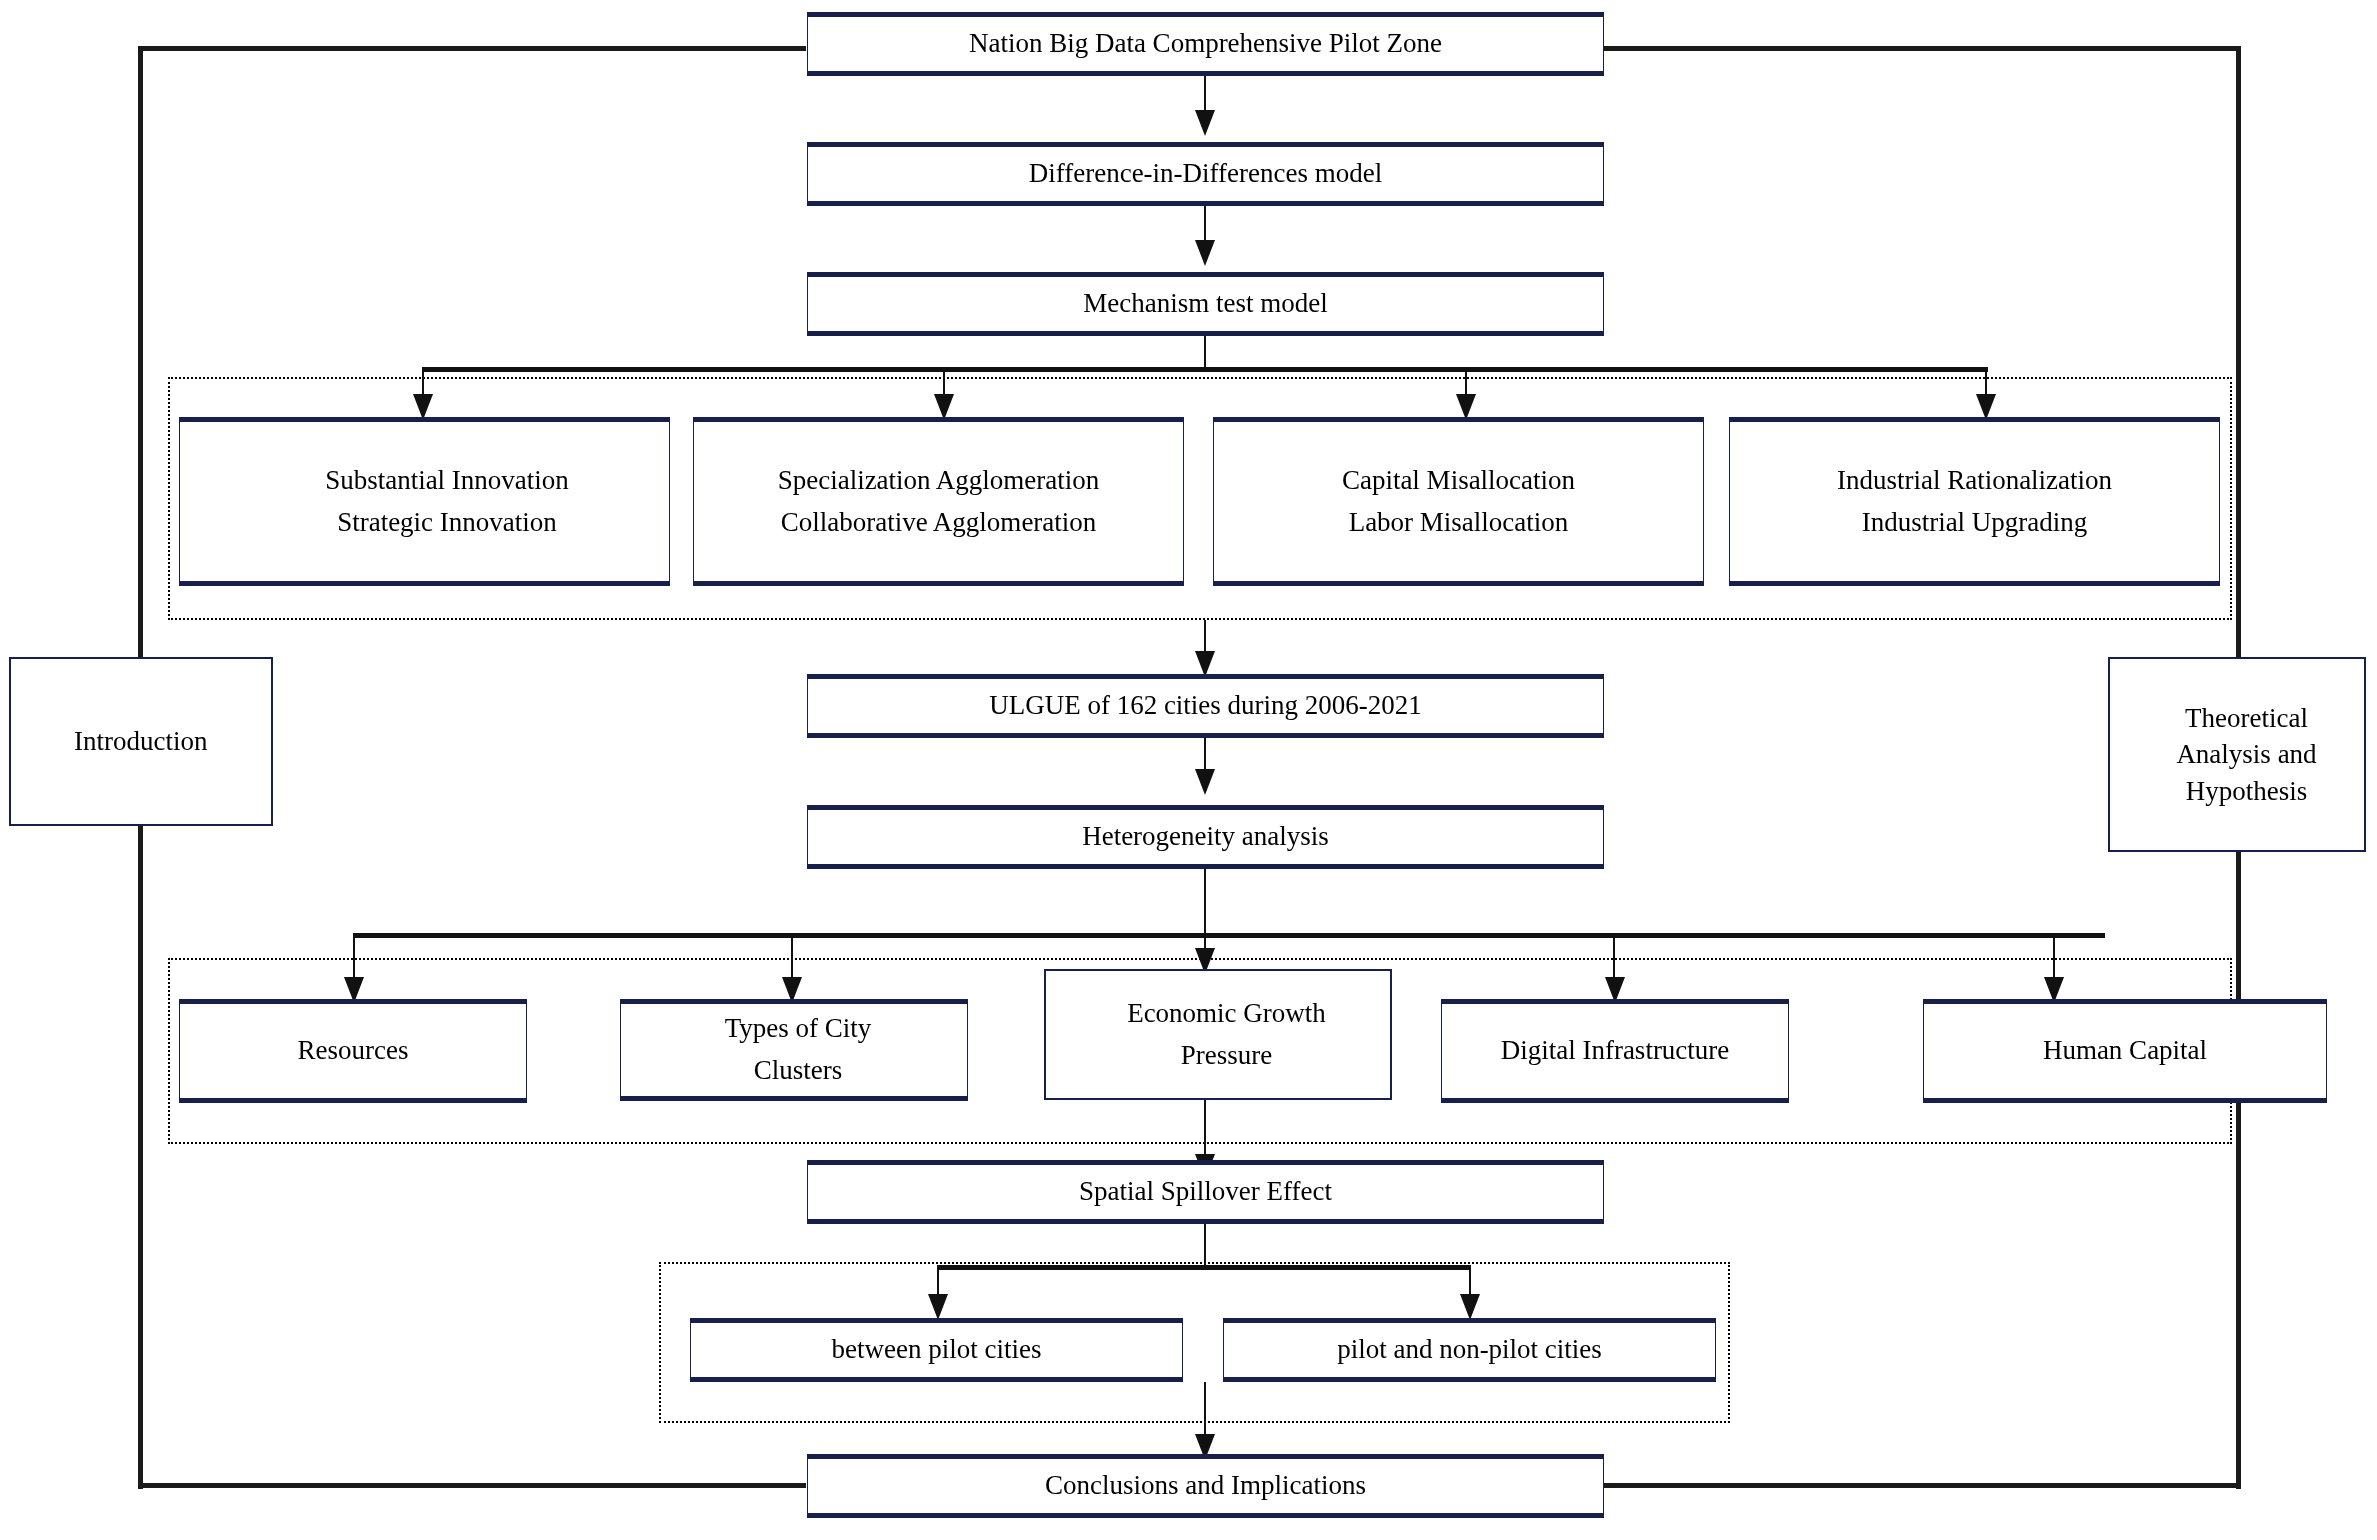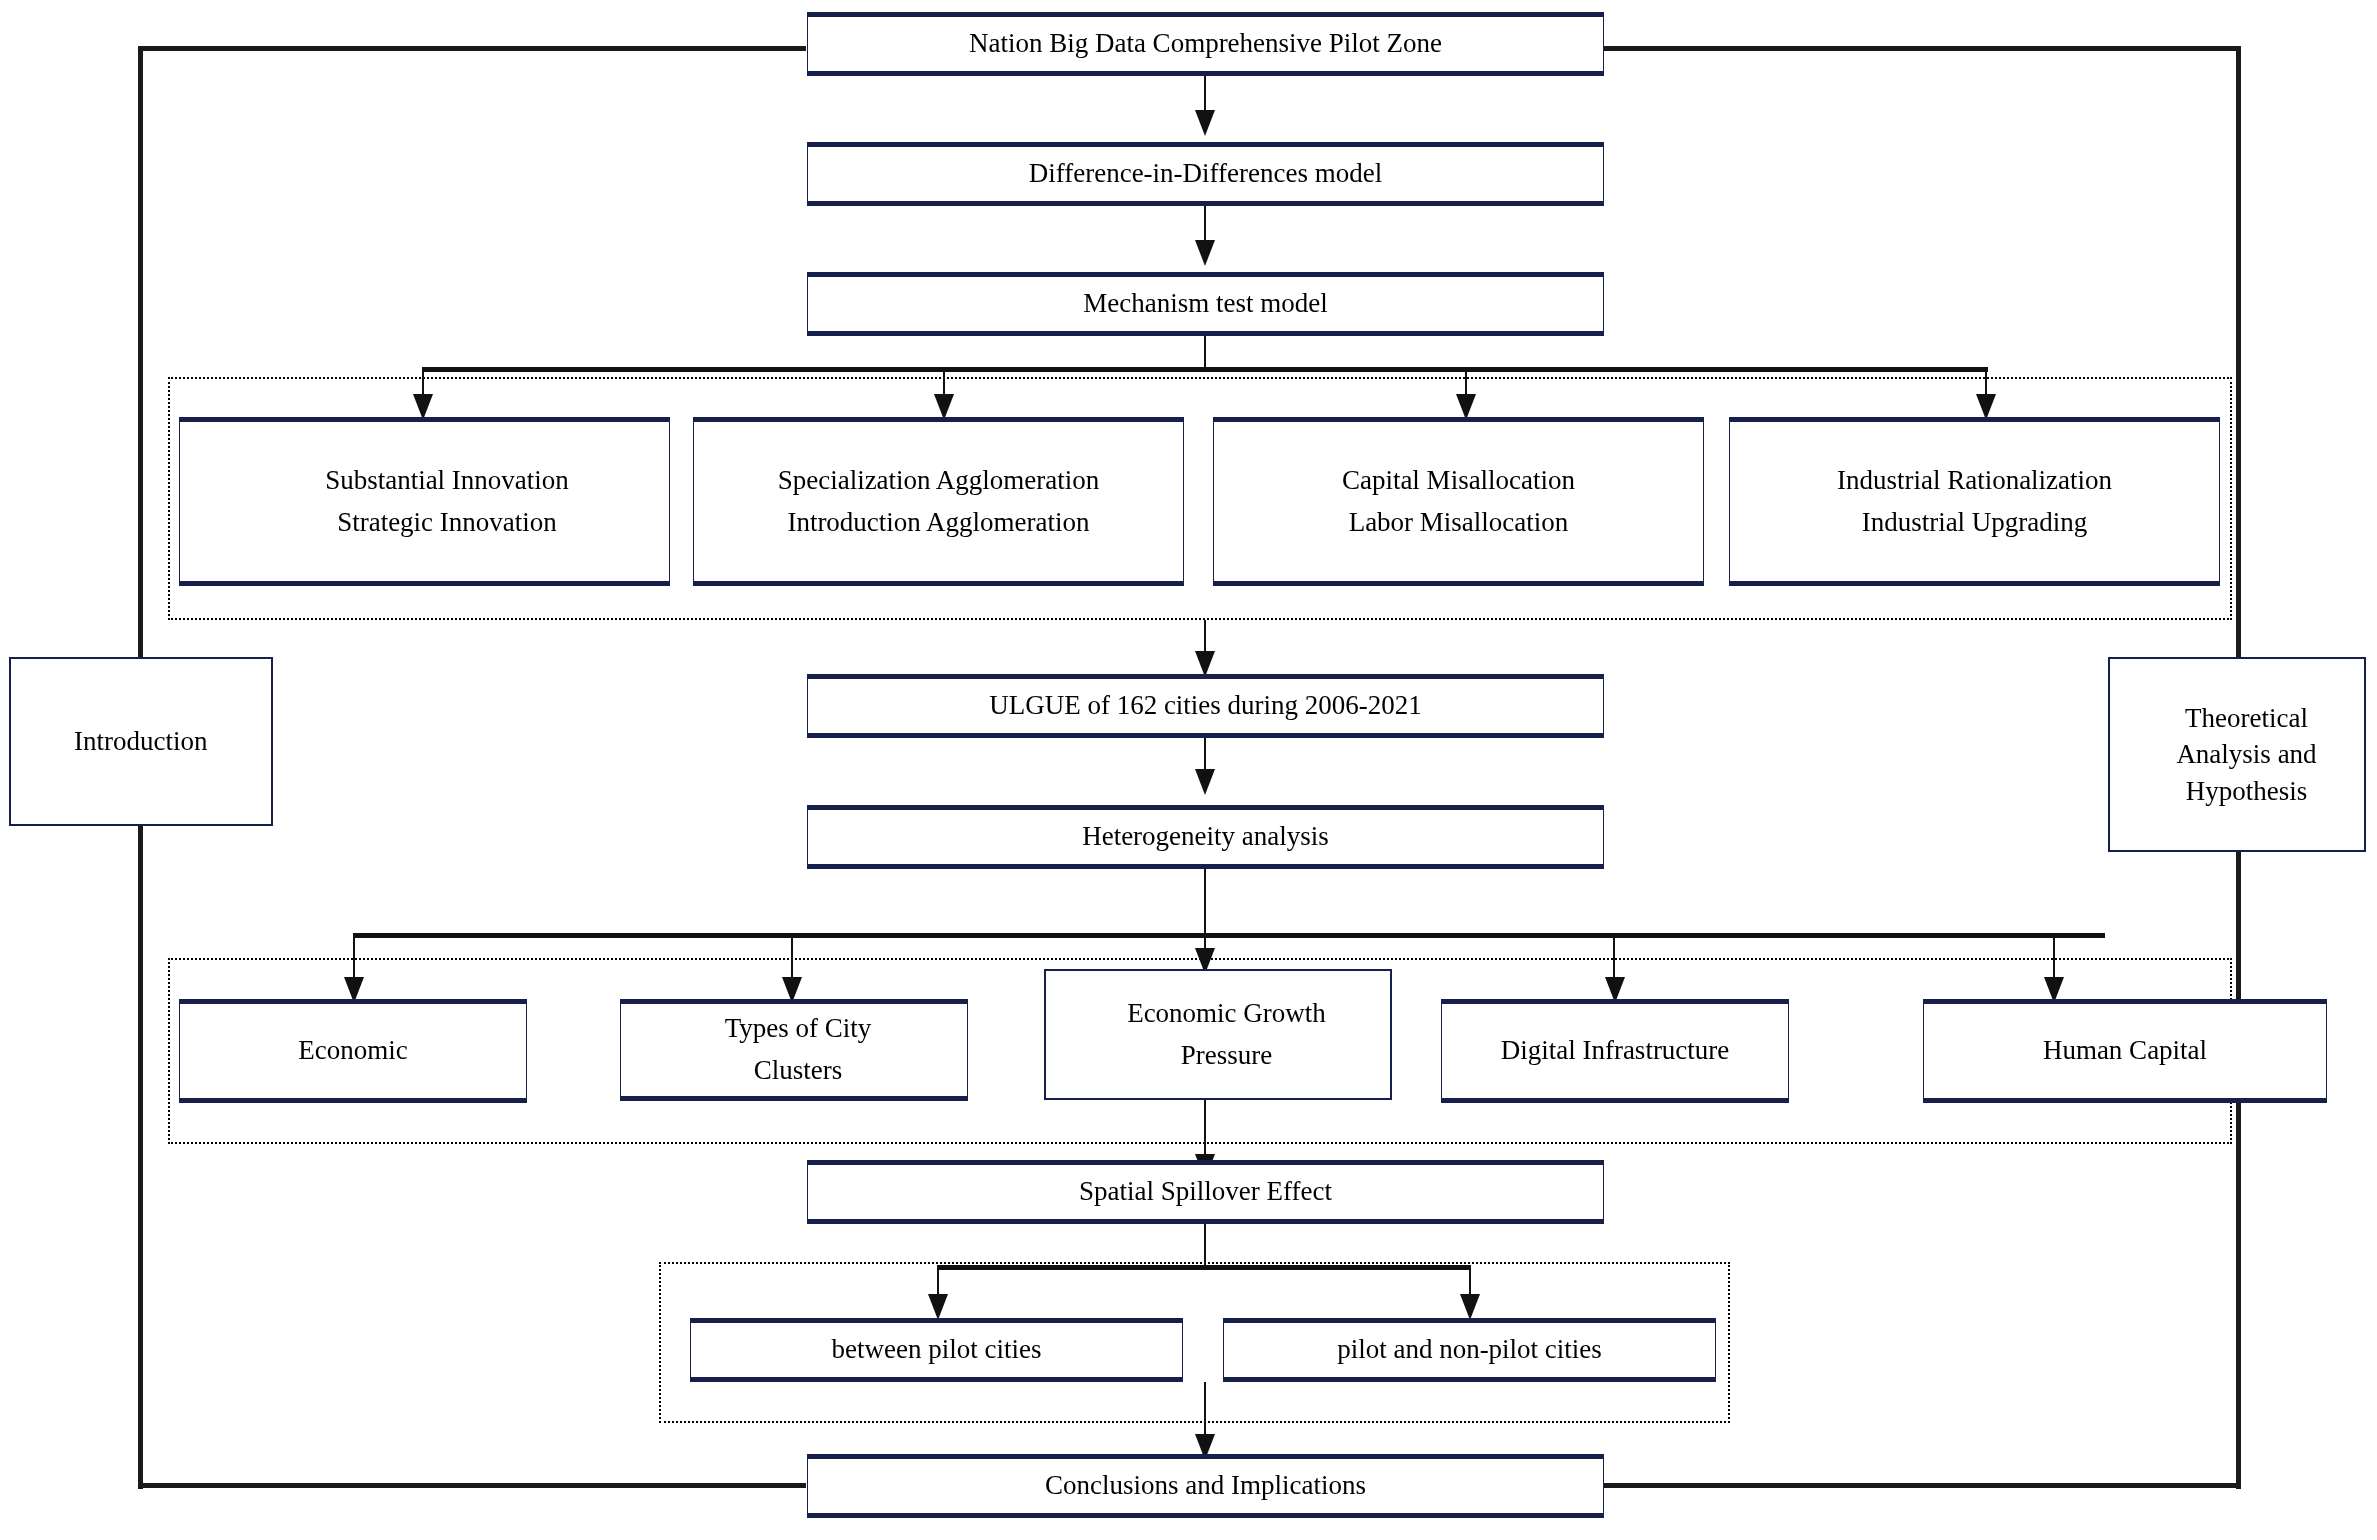--- a/index.html
+++ b/index.html
@@ -95,21 +95,21 @@
 
   <div class="dotgroup" style="left:168px; top:377px; width:2064px; height:243px;"></div>
 
   <div class="node thicktb" style="left:179px; top:417px; width:491px; height:169px;padding-left:45px;">
     <span class="ln">Substantial Innovation</span>
     <span class="ln">Strategic Innovation</span>
   </div>
 
   <div class="node thicktb" style="left:693px; top:417px; width:491px; height:169px;">
     <span class="ln">Specialization Agglomeration</span>
-    <span class="ln">Introduction Agglomeration</span>
+    <span class="ln">Collaborative Agglomeration</span>
   </div>
 
   <div class="node thicktb" style="left:1213px; top:417px; width:491px; height:169px;">
     <span class="ln">Capital Misallocation</span>
     <span class="ln">Labor Misallocation</span>
   </div>
 
   <div class="node thicktb" style="left:1729px; top:417px; width:491px; height:169px;">
     <span class="ln">Industrial Rationalization</span>
     <span class="ln">Industrial Upgrading</span>
@@ -140,21 +140,21 @@
 
   <div class="arrowhead" style="left:344px;  top:977px;"></div>
   <div class="arrowhead" style="left:782px; top:977px;"></div>
   <div class="arrowhead" style="left:1195px; top:948px;"></div>
   <div class="arrowhead" style="left:1605px; top:977px;"></div>
   <div class="arrowhead" style="left:2044px; top:977px;"></div>
 
   <div class="dotgroup" style="left:168px; top:958px; width:2064px; height:186px;"></div>
 
   <div class="node thicktb" style="left:179px; top:999px; width:348px; height:104px;">
-    <span class="ln">Economic</span>
+    <span class="ln">Resources</span>
   </div>
 
   <div class="node thicktb" style="left:620px; top:999px; width:348px; height:102px;padding-left:8px;">
     <span class="ln">Types of City</span>
     <span class="ln">Clusters</span>
   </div>
 
   <div class="node" style="left:1044px; top:969px; width:348px; height:131px; border-width:2.3px;padding-left:17px;">
     <span class="ln">Economic Growth</span>
     <span class="ln">Pressure</span>

